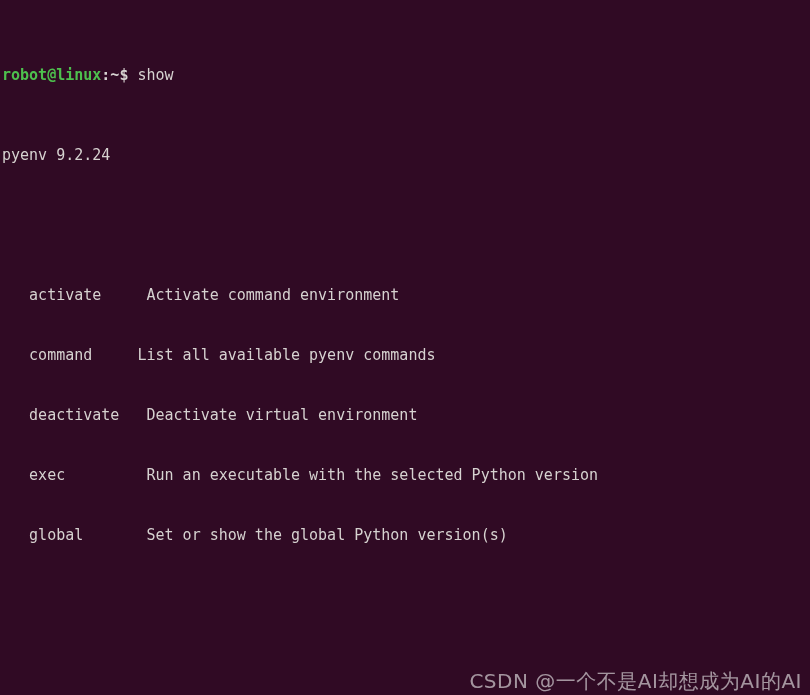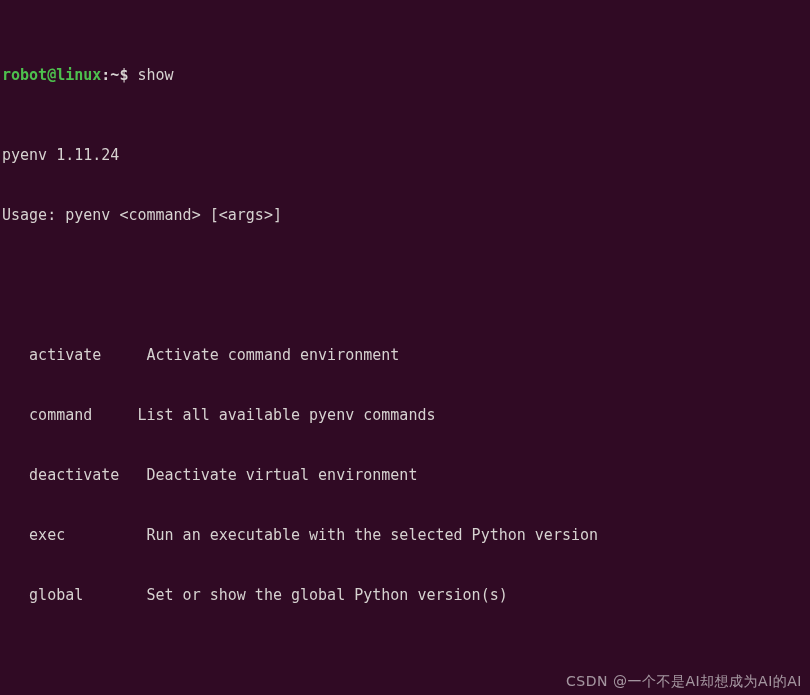--- a/index.html
+++ b/index.html
@@ -37,37 +37,36 @@
   }
   .path-sign {
     color: #d6d2d0;
     font-weight: bold;
   }
   #watermark {
     position: absolute;
     right: 8px;
     bottom: 4px;
     font-family: "DejaVu Sans", "Liberation Sans", sans-serif;
-    font-size: 14px;
+    font-size: 20px;
     color: rgba(236, 236, 236, 0.62);
     white-space: pre;
     pointer-events: none;
     letter-spacing: 0.5px;
   }
 </style>
 </head>
 <body>
 
 <div id="terminal">
   <div id="screen">
 
     <div class="line"><span class="user-host">robot@linux</span><span class="path-sign">:~$</span><span> show</span></div>
 
-    <div class="line">pyenv 1.11.24</div>
-    <div class="line">Usage: pyenv &lt;command&gt; [&lt;args&gt;]</div>
+    <div class="line">pyenv 9.2.24</div>
     <div class="line"></div>
 
     <div class="line">   activate     Activate command environment</div>
     <div class="line">   command     List all available pyenv commands</div>
     <div class="line">   deactivate   Deactivate virtual environment</div>
     <div class="line">   exec         Run an executable with the selected Python version</div>
     <div class="line">   global       Set or show the global Python version(s)</div>
     
     
     

